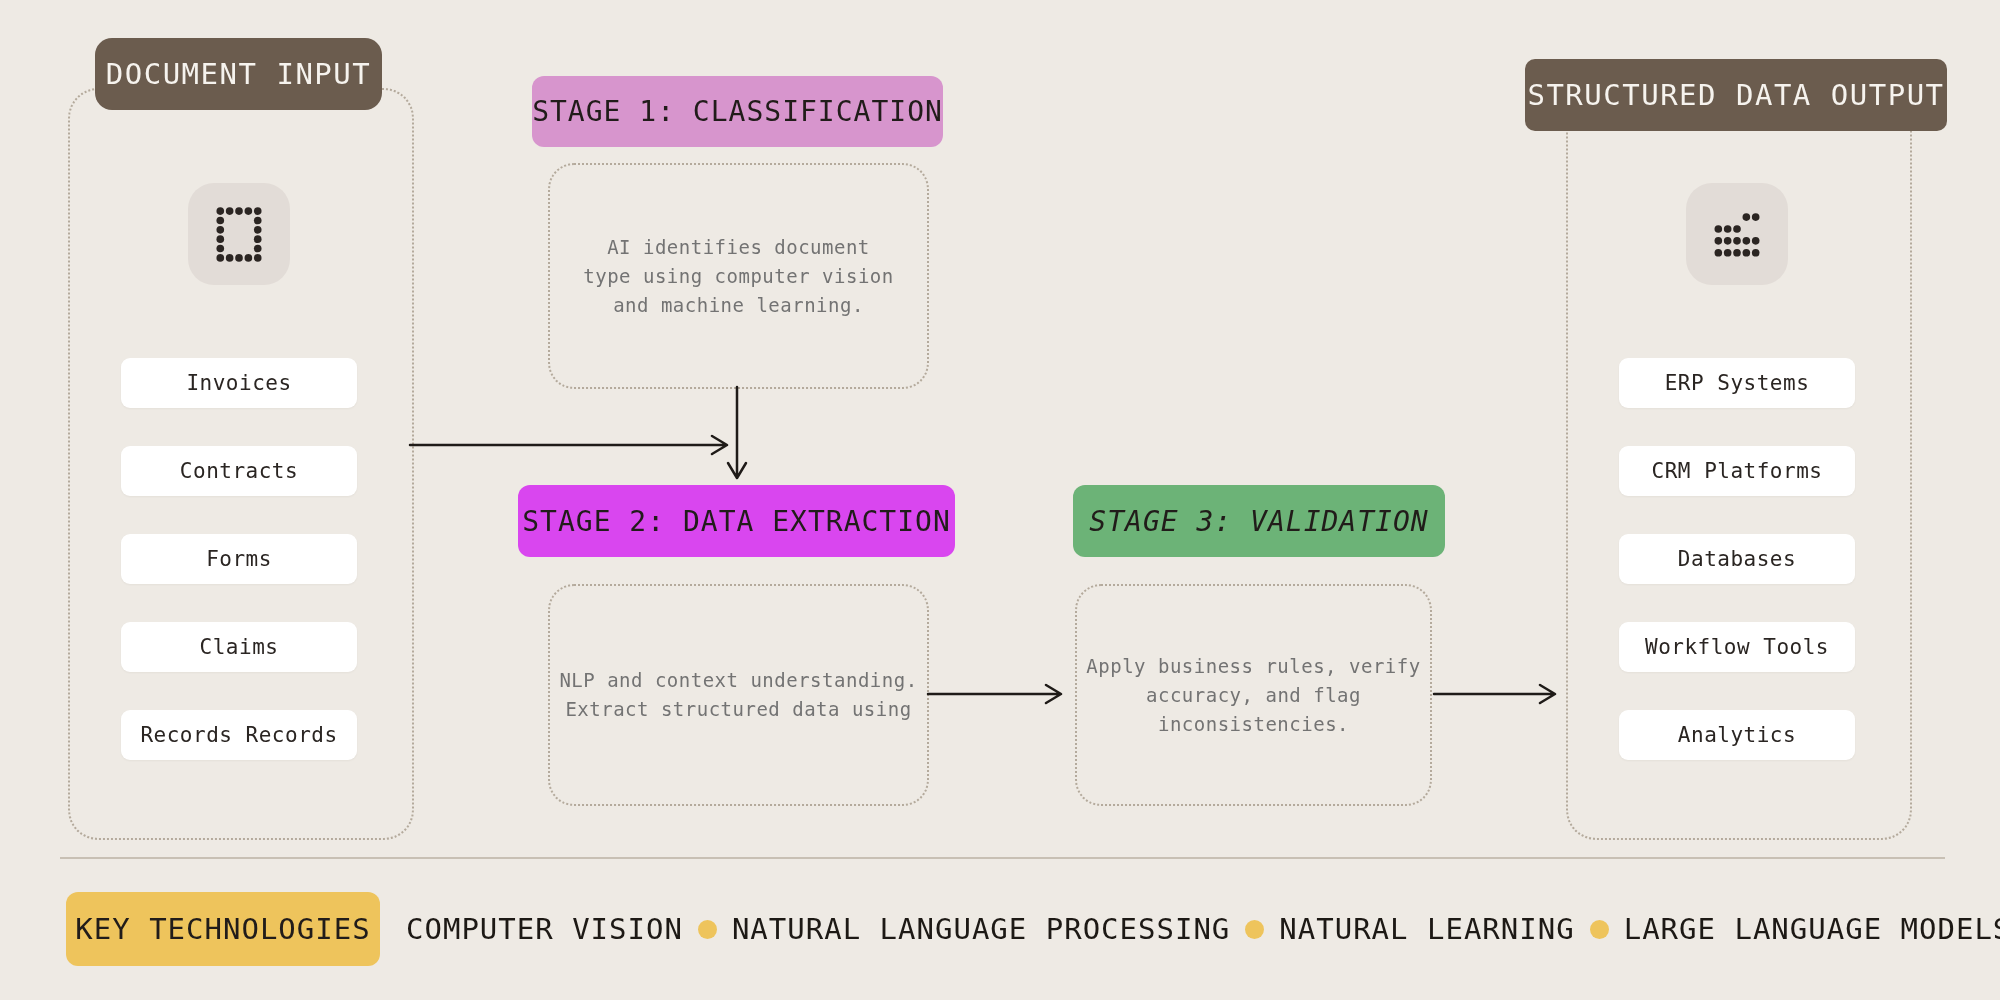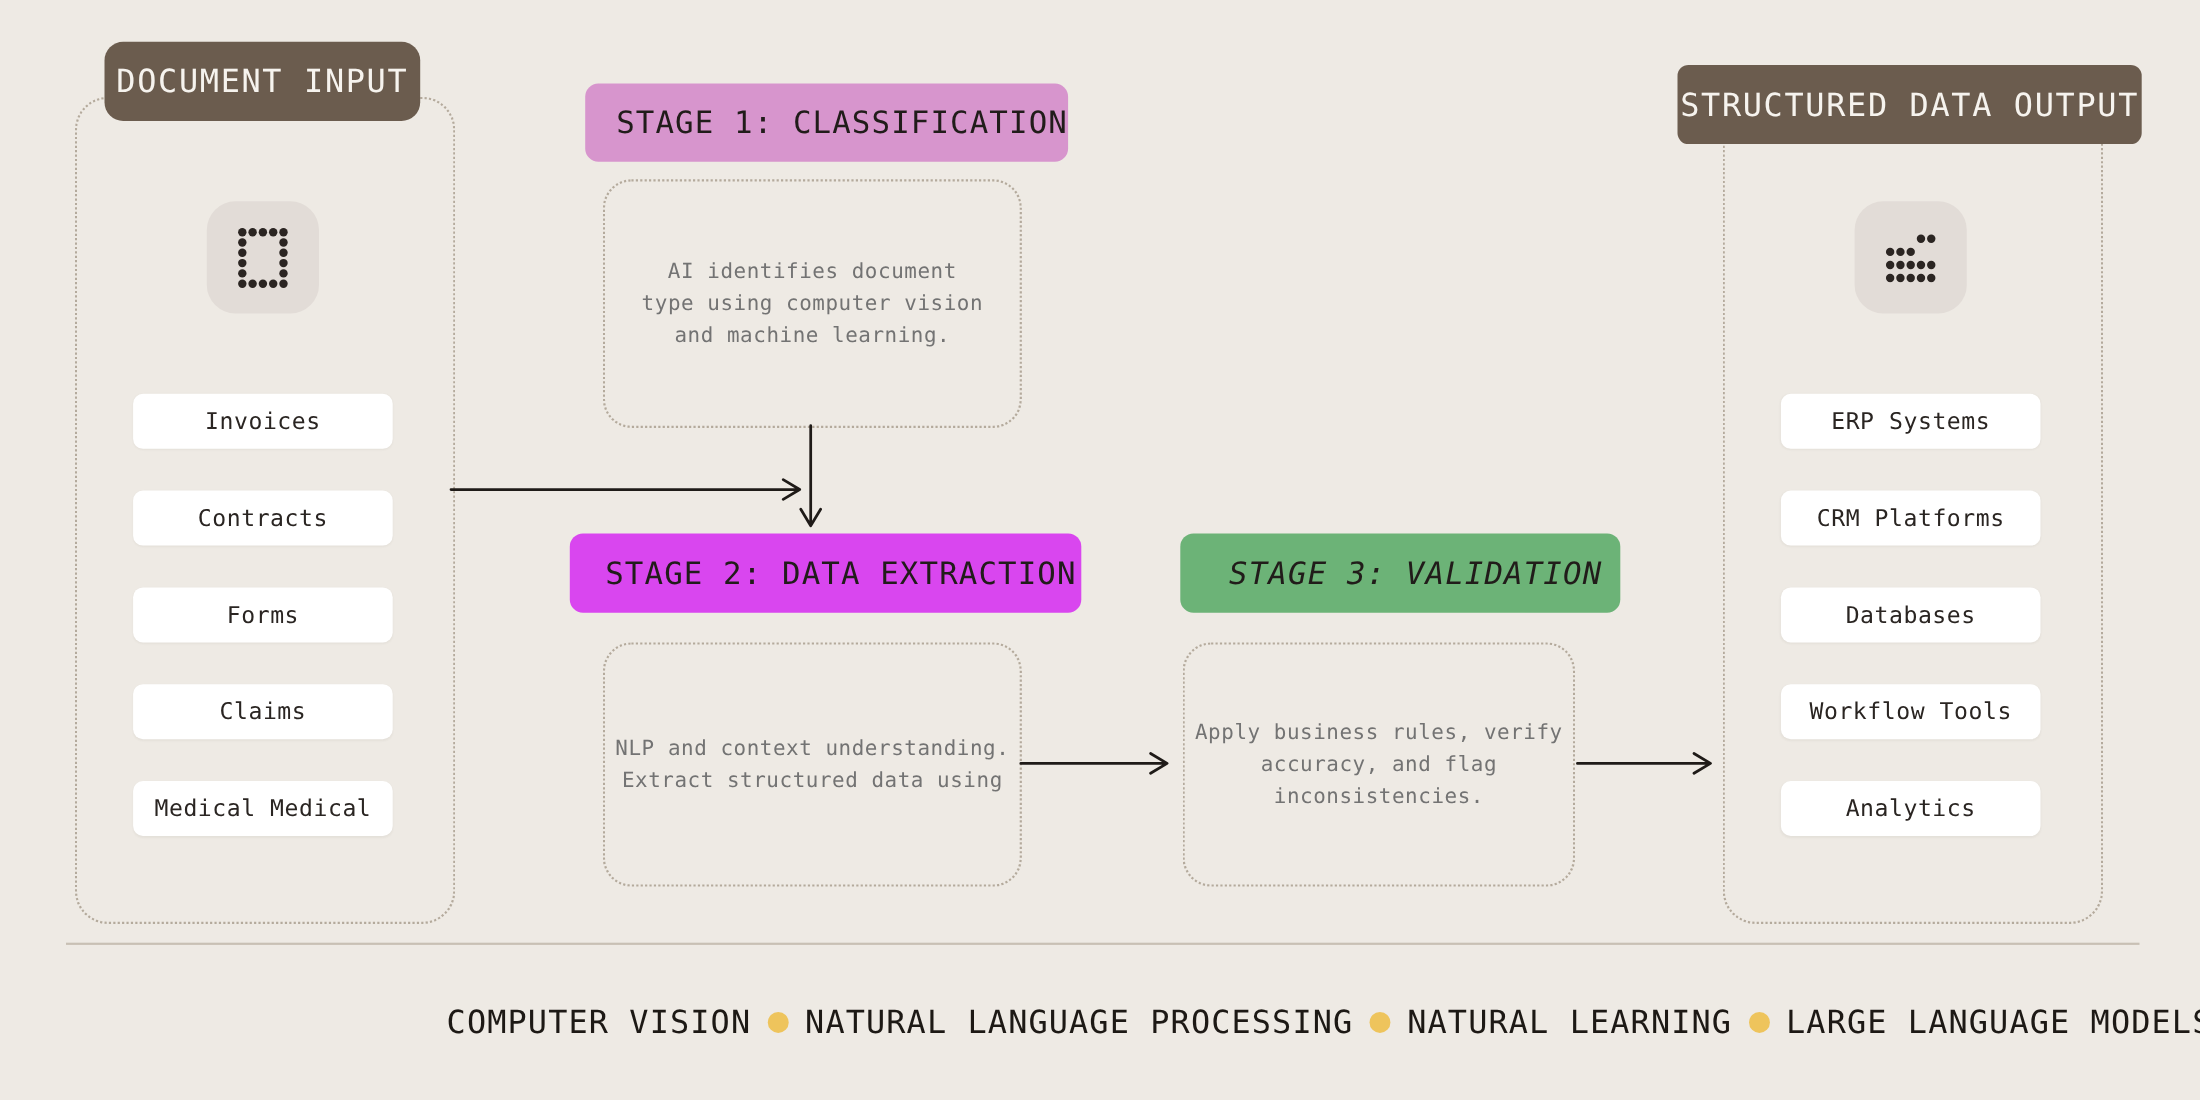--- a/index.html
+++ b/index.html
@@ -62,21 +62,20 @@
   .items-right .item{left:1619px;}
   .row0{top:358px;} .row1{top:446px;} .row2{top:534px;} .row3{top:622px;} .row4{top:710px;}
 
   
   .stage-badge{
     position:absolute;
     border-radius:12px;
     display:flex;align-items:center;justify-content:center;
     font-size:28px;letter-spacing:1px;color:#211c1a;
     z-index:3;
-    padding-left:28px;
   }
   .stage1{left:532px;top:76px;width:411px;height:71px;background:#d795cd;}
   .stage2{left:518px;top:485px;width:437px;height:72px;background:#d946ef;}
   .stage3{left:1073px;top:485px;width:372px;height:72px;background:#6cb377;font-style:italic;}
 
   
   .desc-box{
     position:absolute;
     border:2.5px dotted #b4aa9c;
     border-radius:26px;
@@ -154,21 +153,21 @@
     <div class="item row1">
         <span>Contracts</span>
       </div>
     <div class="item row2">
         <span>Forms</span>
       </div>
     <div class="item row3">
         <span>Claims</span>
       </div>
     <div class="item row4">
-        <span>Medical Medical</span>
+        <span>Records Records</span>
       </div>
   </div>
 
   <div class="stage-badge stage1">
     <span>STAGE 1: CLASSIFICATION</span>
   </div>
   <div class="desc-box desc1">
     <div>AI identifies document</div>
     <div>type using computer vision</div>
     <div>and machine learning.</div>
@@ -233,20 +232,23 @@
   </div>
 
   <svg class="arrows" width="2000" height="1000" viewBox="0 0 2000 1000">
     <path d="M410 445 H724 M712 436 L727 445 L712 454"></path>
     <path d="M737 387 V476 M728 463 L737 478 L746 463"></path>
     <path d="M928 694 H1058 M1046 685 L1061 694 L1046 703"></path>
     <path d="M1434 694 H1552 M1540 685 L1555 694 L1540 703"></path>
   </svg>
 
   <div class="divider"></div>
+  <div class="legend-badge">
+    <span>KEY TECHNOLOGIES</span>
+  </div>
   <div class="legend-row">
     <span>COMPUTER VISION</span>
     <span class="legend-dot"></span>
     <span>NATURAL LANGUAGE PROCESSING</span>
     <span class="legend-dot"></span>
     <span>NATURAL LEARNING</span>
     <span class="legend-dot"></span>
     <span>LARGE LANGUAGE MODELS</span>
   </div>
 

